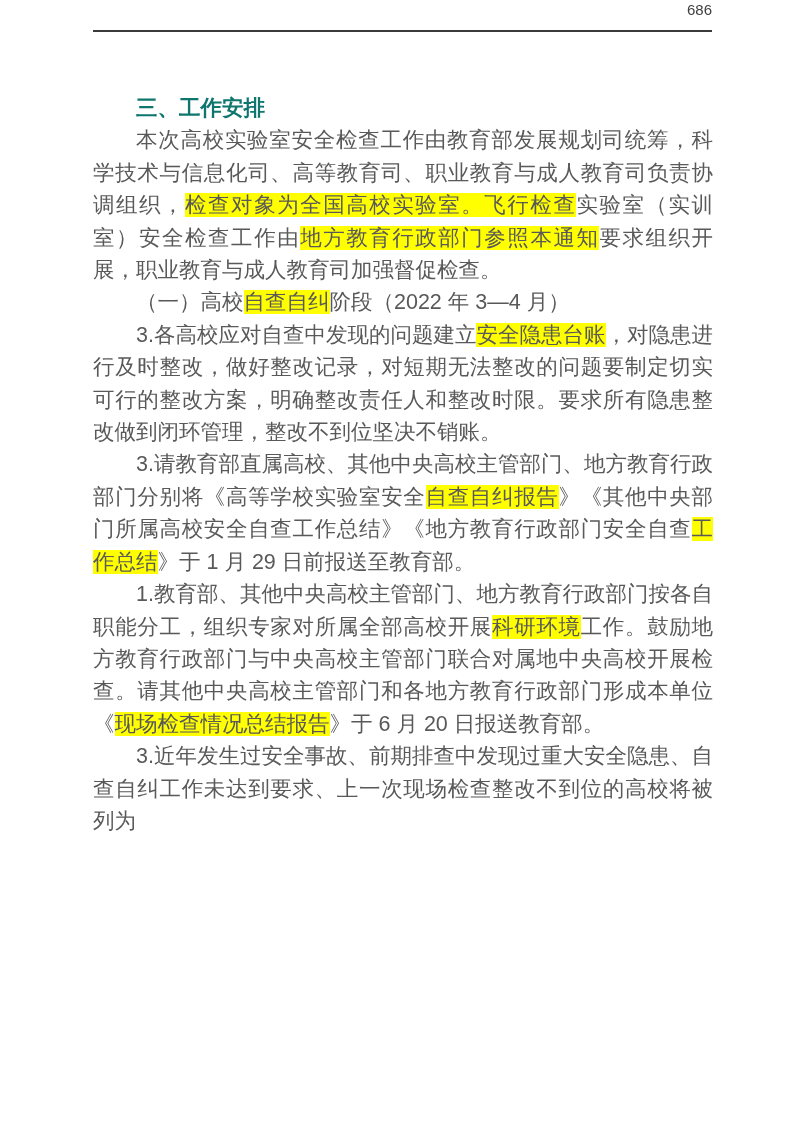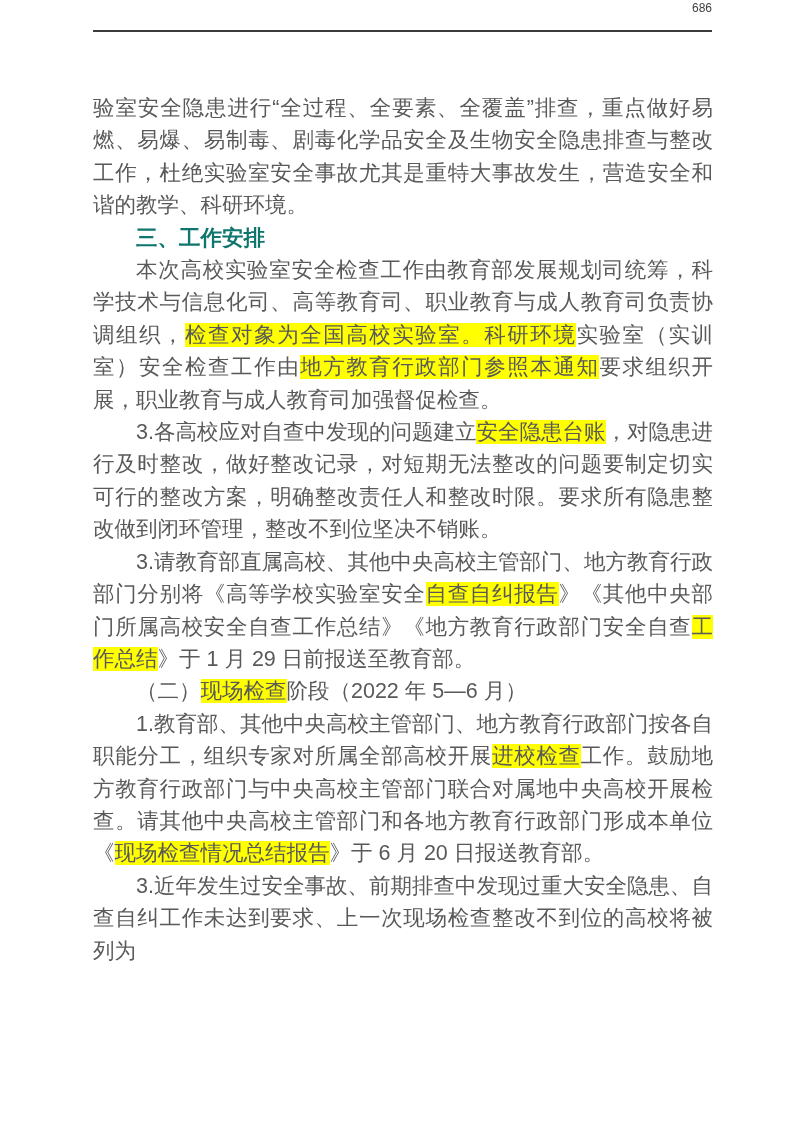--- a/index.html
+++ b/index.html
@@ -13,21 +13,21 @@
     height: 1122px;
     overflow: hidden;
     font-family: "Liberation Sans", "DejaVu Sans", sans-serif;
   }
   .page-number {
     position: absolute;
     top: 1px;
     left: 93px;
     width: 619px;
     text-align: right;
-    font-size: 12px;
+    font-size: 15px;
     color: #3f3f3f;
   }
   .header-rule {
     position: absolute;
     top: 30px;
     left: 93px;
     width: 619px;
     height: 2px;
     background: #3b3b3b;
   }
@@ -57,21 +57,20 @@
   }
 </style>
 </head>
 <body style="--hl-color: #ffff00; --text-color: #595959;">
 
 <div class="page-number">686</div>
 
 <div class="header-rule"></div>
 
 <div class="content">
-    <p class="para"><span>验室安全隐患进行“全过程、全要素、全覆盖”排查，重点做好易燃、易爆、易制毒、剧毒化学品安全及生物安全隐患排查与整改工作，杜绝实验室安全事故尤其是重特大事故发生，营造安全和谐的教学、科研环境。</span></p>
     <p class="para indent bold"><span>三、工作安排</span></p>
-    <p class="para indent"><span>本次高校实验室安全检查工作由教育部发展规划司统筹，科学技术与信息化司、高等教育司、职业教育与成人教育司负责协调组织，</span><span class="hl">检查对象为全国高校实验室。</span><span class="hl">科研环境</span><span>实验室（实训室）安全检查工作由</span><span class="hl">地方教育行政部门参照本通知</span><span>要求组织开展，职业教育与成人教育司加强督促检查。</span></p>
+    <p class="para indent"><span>本次高校实验室安全检查工作由教育部发展规划司统筹，科学技术与信息化司、高等教育司、职业教育与成人教育司负责协调组织，</span><span class="hl">检查对象为全国高校实验室。</span><span class="hl">飞行检查</span><span>实验室（实训室）安全检查工作由</span><span class="hl">地方教育行政部门参照本通知</span><span>要求组织开展，职业教育与成人教育司加强督促检查。</span></p>
+    <p class="para indent"><span>（一）高校</span><span class="hl">自查自纠</span><span>阶段（2022 年 3—4 月）</span></p>
     <p class="para indent"><span>3.各高校应对自查中发现的问题建立</span><span class="hl">安全隐患台账</span><span>，对隐患进行及时整改，做好整改记录，对短期无法整改的问题要制定切实可行的整改方案，明确整改责任人和整改时限。要求所有隐患整改做到闭环管理，整改不到位坚决不销账。</span></p>
     <p class="para indent"><span>3.请教育部直属高校、其他中央高校主管部门、地方教育行政部门分别将《高等学校实验室安全</span><span class="hl">自查自纠报告</span><span>》《其他中央部门所属高校安全自查工作总结》《地方教育行政部门安全自查</span><span class="hl">工作总结</span><span>》于 1 月 29 日前报送至教育部。</span></p>
-    <p class="para indent"><span>（二）</span><span class="hl">现场检查</span><span>阶段（2022 年 5—6 月）</span></p>
-    <p class="para indent"><span>1.教育部、其他中央高校主管部门、地方教育行政部门按各自职能分工，组织专家对所属全部高校开展</span><span class="hl">进校检查</span><span>工作。鼓励地方教育行政部门与中央高校主管部门联合对属地中央高校开展检查。请其他中央高校主管部门和各地方教育行政部门形成本单位《</span><span class="hl">现场检查情况总结报告</span><span>》于 6 月 20 日报送教育部。</span></p>
+    <p class="para indent"><span>1.教育部、其他中央高校主管部门、地方教育行政部门按各自职能分工，组织专家对所属全部高校开展</span><span class="hl">科研环境</span><span>工作。鼓励地方教育行政部门与中央高校主管部门联合对属地中央高校开展检查。请其他中央高校主管部门和各地方教育行政部门形成本单位《</span><span class="hl">现场检查情况总结报告</span><span>》于 6 月 20 日报送教育部。</span></p>
     <p class="para indent"><span>3.近年发生过安全事故、前期排查中发现过重大安全隐患、自查自纠工作未达到要求、上一次现场检查整改不到位的高校将被列为</span></p>
   </div>
 
 </body></html>

